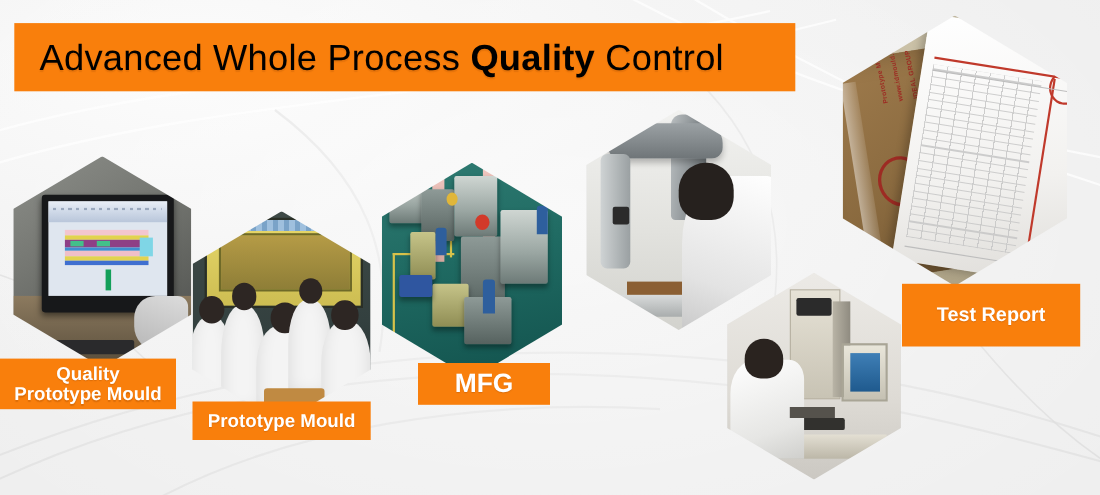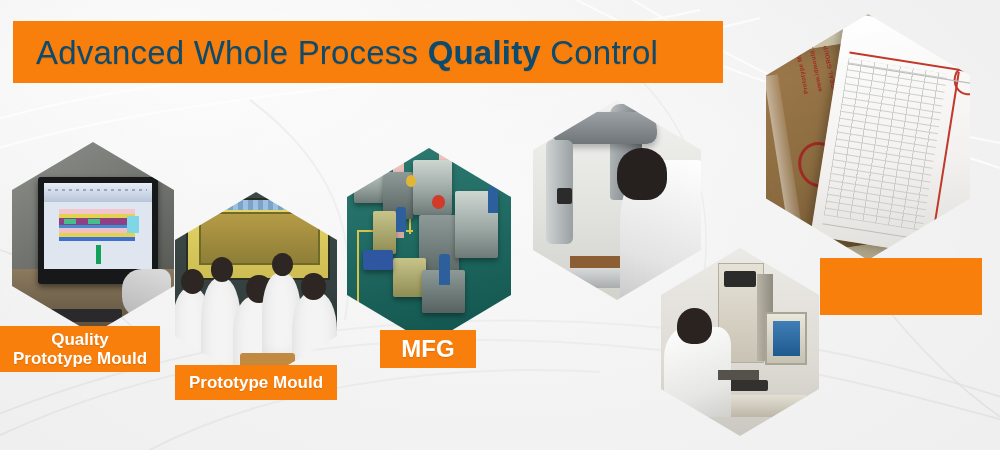--- a/index.html
+++ b/index.html
@@ -47,21 +47,21 @@
     top: 21px;
     width: 710px;
     height: 62px;
     background: #f97f0c;
     display: flex;
     align-items: center;
     padding-left: 23px;
     box-sizing: border-box;
   }
   .title-text {
-    color: #0c4a6e;
+    color: #000000;
     font-size: 33px;
     line-height: 1;
     letter-spacing: 0.2px;
     white-space: nowrap;
     font-weight: 400;
     text-shadow: 0 1px 1px rgba(140,60,0,0.18);
   }
   .title-text .strong {
     font-weight: 700;
   }
@@ -165,21 +165,21 @@
     align-items: center;
     justify-content: center;
     box-sizing: border-box;
     text-shadow: 0 1px 1px rgba(130,56,0,0.25);
     white-space: nowrap;
   }
   .label .l-line { display: block; line-height: 1.12; }
 
   .label-design    { left: 0px;   top: 326px; width: 160px; height: 46px; font-size: 17px; }
   .label-prototype { left: 175px; top: 365px; width: 162px; height: 35px; font-size: 17px; }
-  .label-mfg       { left: 380px; top: 330px; width: 96px; height: 38px; font-size: 24px; }
+  .label-mfg       { left: 380px; top: 330px; width: 120px; height: 38px; font-size: 24px; }
   .label-qa        { left: 543px; top: 295px; width: 112px; height: 43px; font-size: 25px; }
   .label-delivery  { left: 820px; top: 258px; width: 162px; height: 57px; font-size: 18px; }
 </style>
 </head>
 <body>
 
 <div id="banner-root">
 
   <div class="bg-base"></div>
   <svg class="bg-swoosh" width="1000" height="450" viewBox="0 0 1000 450" aria-hidden="true">
@@ -350,15 +350,16 @@
   <div class="label label-prototype">
     <span class="l-line">Prototype Mould</span>
   </div>
 
   <div class="label label-mfg">
     <span class="l-line">MFG</span>
   </div>
 
 
   <div class="label label-delivery">
+    <span class="l-line">Test Report</span>
   </div>
 
 </div>
 
 </body></html>

